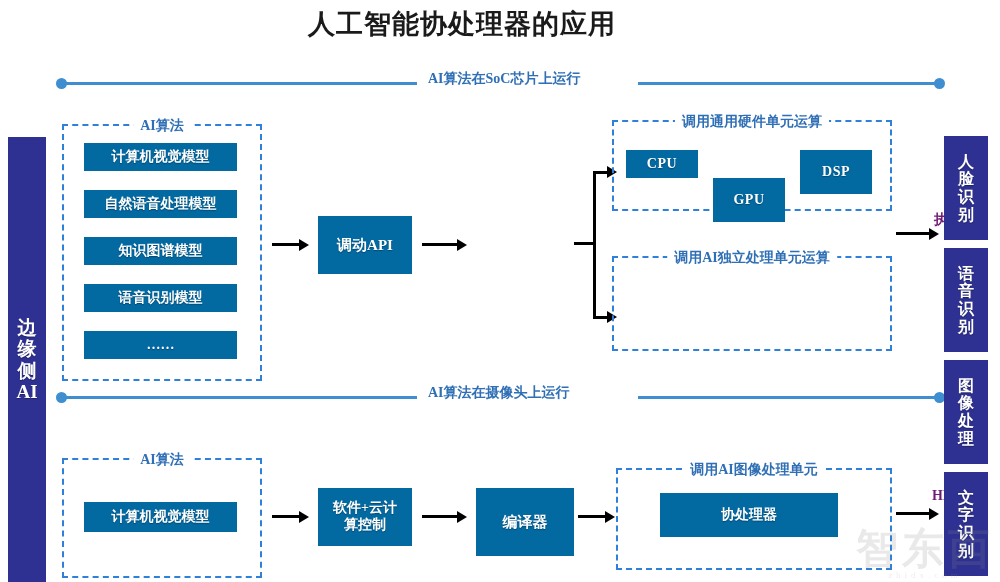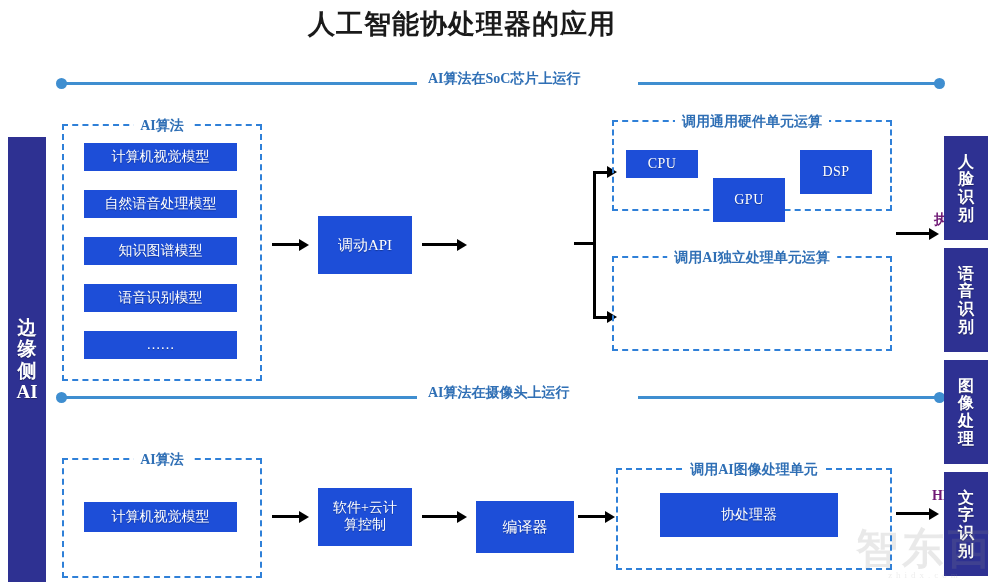--- a/index.html
+++ b/index.html
@@ -63,25 +63,25 @@
     position:absolute;
     background:#ffffff;
     padding:0 7px;
     font-size:14px;font-weight:700;color:#2f6fb5;
     white-space:nowrap;
     transform:translate(-50%,-52%);
   }
 
   
   .bbox{
-    background:#1d4ed8;
+    background:#0369a1;
     color:#ffffff;
     display:flex;align-items:center;justify-content:center;
     text-align:center;
-    font-size:14px;font-weight:400;
+    font-size:14px;font-weight:700;
     line-height:1.2;
     text-shadow:0 1px 1px rgba(0,0,0,.3);
   }
   .bbox.big{font-size:15px;}
   .bbox.mono{font-family:"Liberation Serif","DejaVu Serif",serif;letter-spacing:.5px;}
 
   
   .obox{
     background:#2e3192;
     color:#ffffff;
@@ -207,21 +207,21 @@
 
   <div class="abs bbox" style="left:318px;top:488px;width:94px;height:58px;">
       <span>软件+云计<br>算控制</span>
     </div>
 
   <div class="abs" style="left:422px;top:511px;width:50px;height:12px;">
     <div class="abs hline" style="left:0;top:4px;width:36px;"></div>
     <div class="abs arrow-head" style="left:35px;top:0;"></div>
   </div>
 
-  <div class="abs bbox big" style="left:476px;top:488px;width:98px;height:52px;margin-top:13px;">编译器</div>
+  <div class="abs bbox big" style="left:476px;top:488px;width:98px;height:68px;">编译器</div>
 
   <div class="abs" style="left:578px;top:511px;width:40px;height:12px;">
     <div class="abs hline" style="left:0;top:4px;width:28px;"></div>
     <div class="abs arrow-head" style="left:27px;top:0;"></div>
   </div>
 
   <div class="abs dgroup" style="left:616px;top:468px;width:272px;height:98px;">
     <div class="dlabel" style="left:50%;top:0;">调用AI图像处理单元</div>
   </div>
   <div class="abs bbox" style="left:660px;top:493px;width:178px;height:44px;">协处理器</div>

